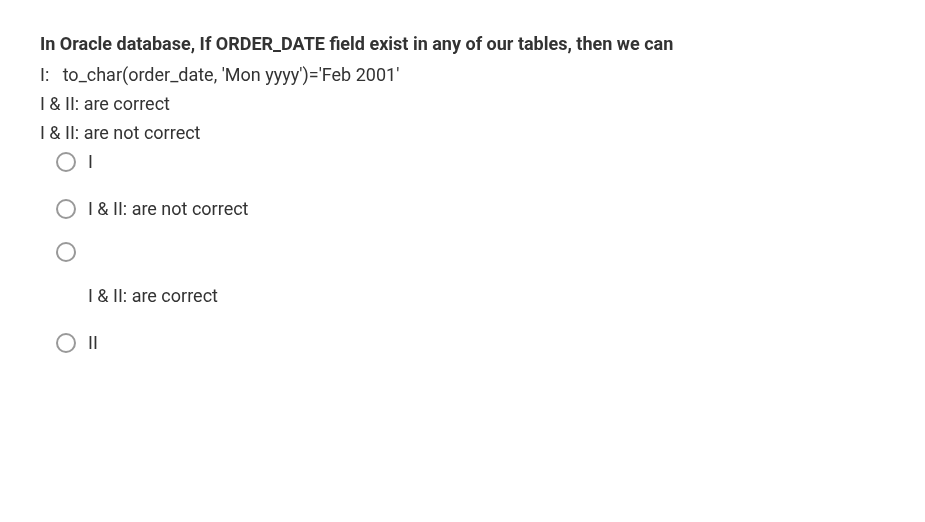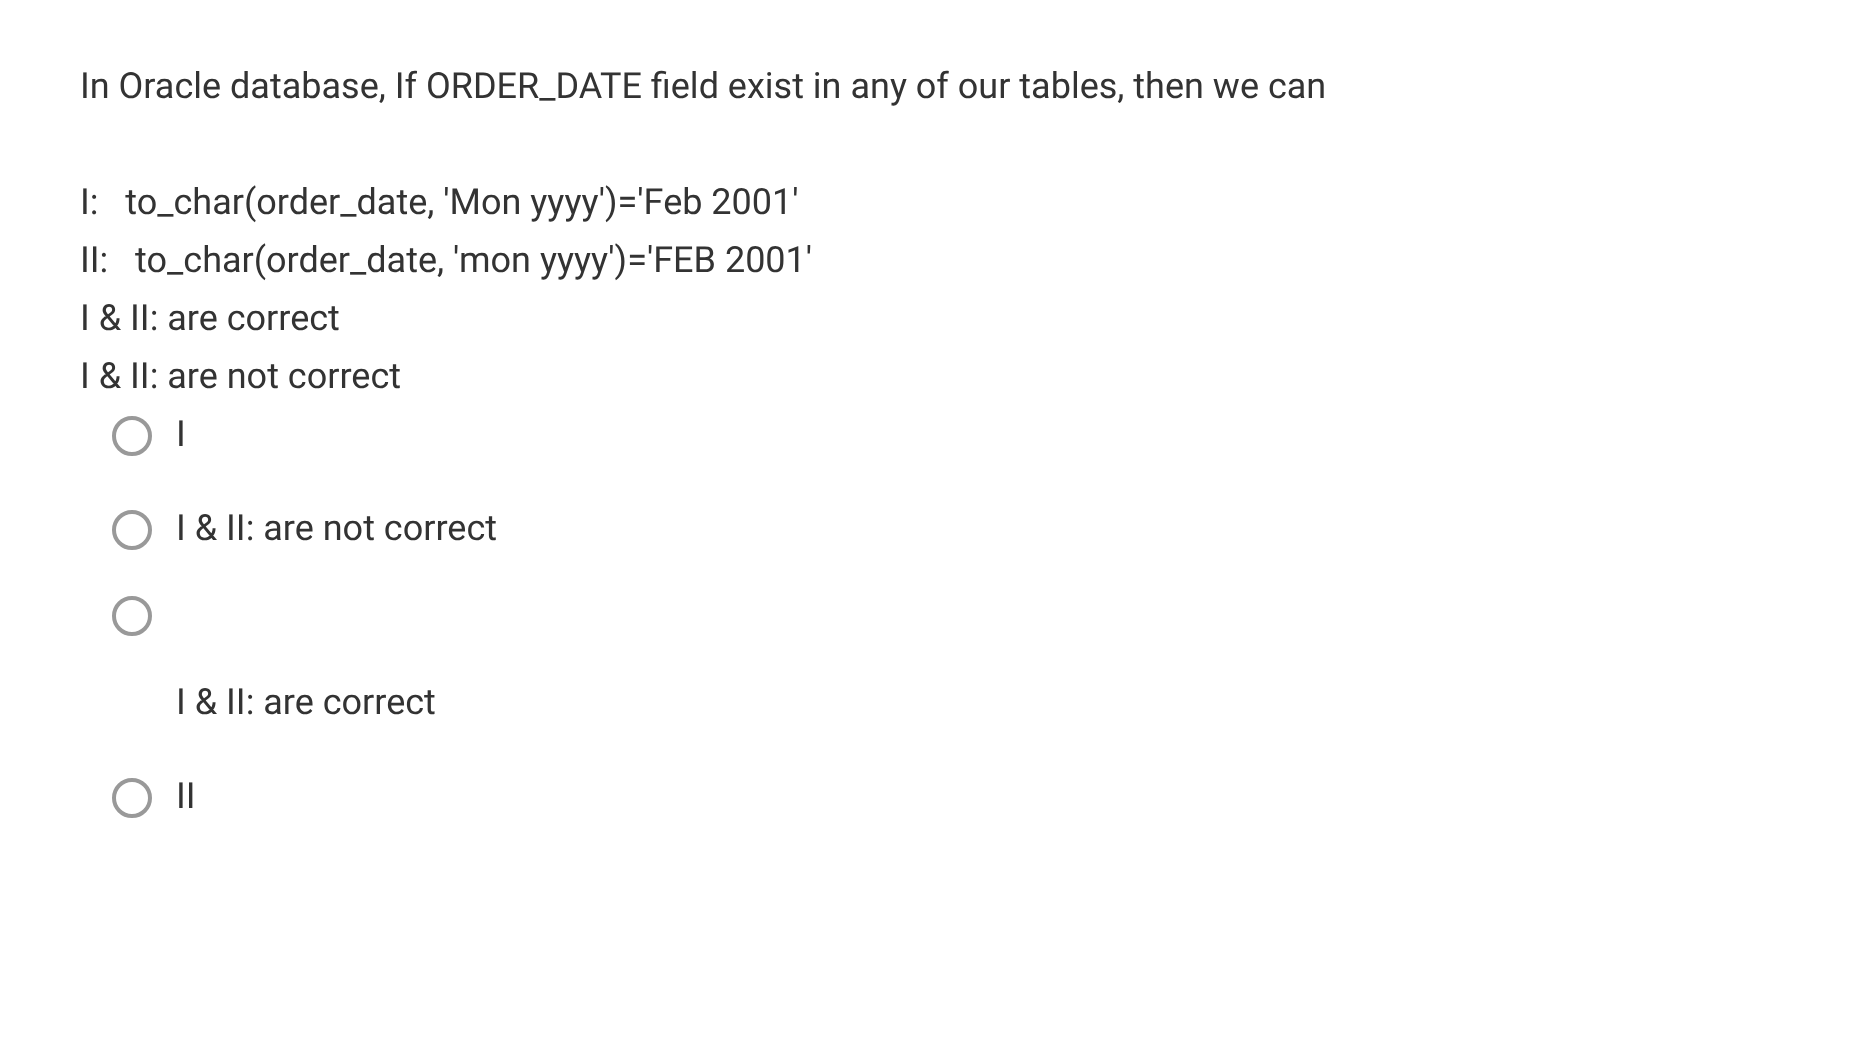--- a/index.html
+++ b/index.html
@@ -10,21 +10,22 @@
     body {
       font-family: -apple-system, BlinkMacSystemFont, "Segoe UI", Roboto, Helvetica, Arial, sans-serif;
       background: #fff;
       padding: 30px 40px;
       color: #333;
       font-size: 18px;
       line-height: 1.5;
       width: 925px;
     }
     .question-text {
-      margin-bottom: 31px;
+      margin-bottom: 4px;
+      font-weight: bold;
     }
     .statements {
     }
     .statement-line {
       margin-bottom: 2px;
     }
     .options {
       padding-left: 16px;
     }
     .option-row {
@@ -57,21 +58,20 @@
   </style>
 </head>
 <body>
 
 <div class="question-text">
   <div>In Oracle database, If ORDER_DATE field exist in any of our tables, then we can</div>
 </div>
 
 <div class="statements">
   <div class="statement-line">I:&nbsp;&nbsp;&nbsp;to_char(order_date, 'Mon yyyy')='Feb 2001'</div>
-  <div class="statement-line">II:&nbsp;&nbsp;&nbsp;to_char(order_date, 'mon yyyy')='FEB 2001'</div>
   <div class="statement-line">I &amp; II: are correct</div>
   <div class="statement-line">I &amp; II: are not correct</div>
 </div>
 
 <div class="options">
 
   <div class="option-row">
     <div class="radio"></div>
     <div class="option-label">I</div>
   </div>

